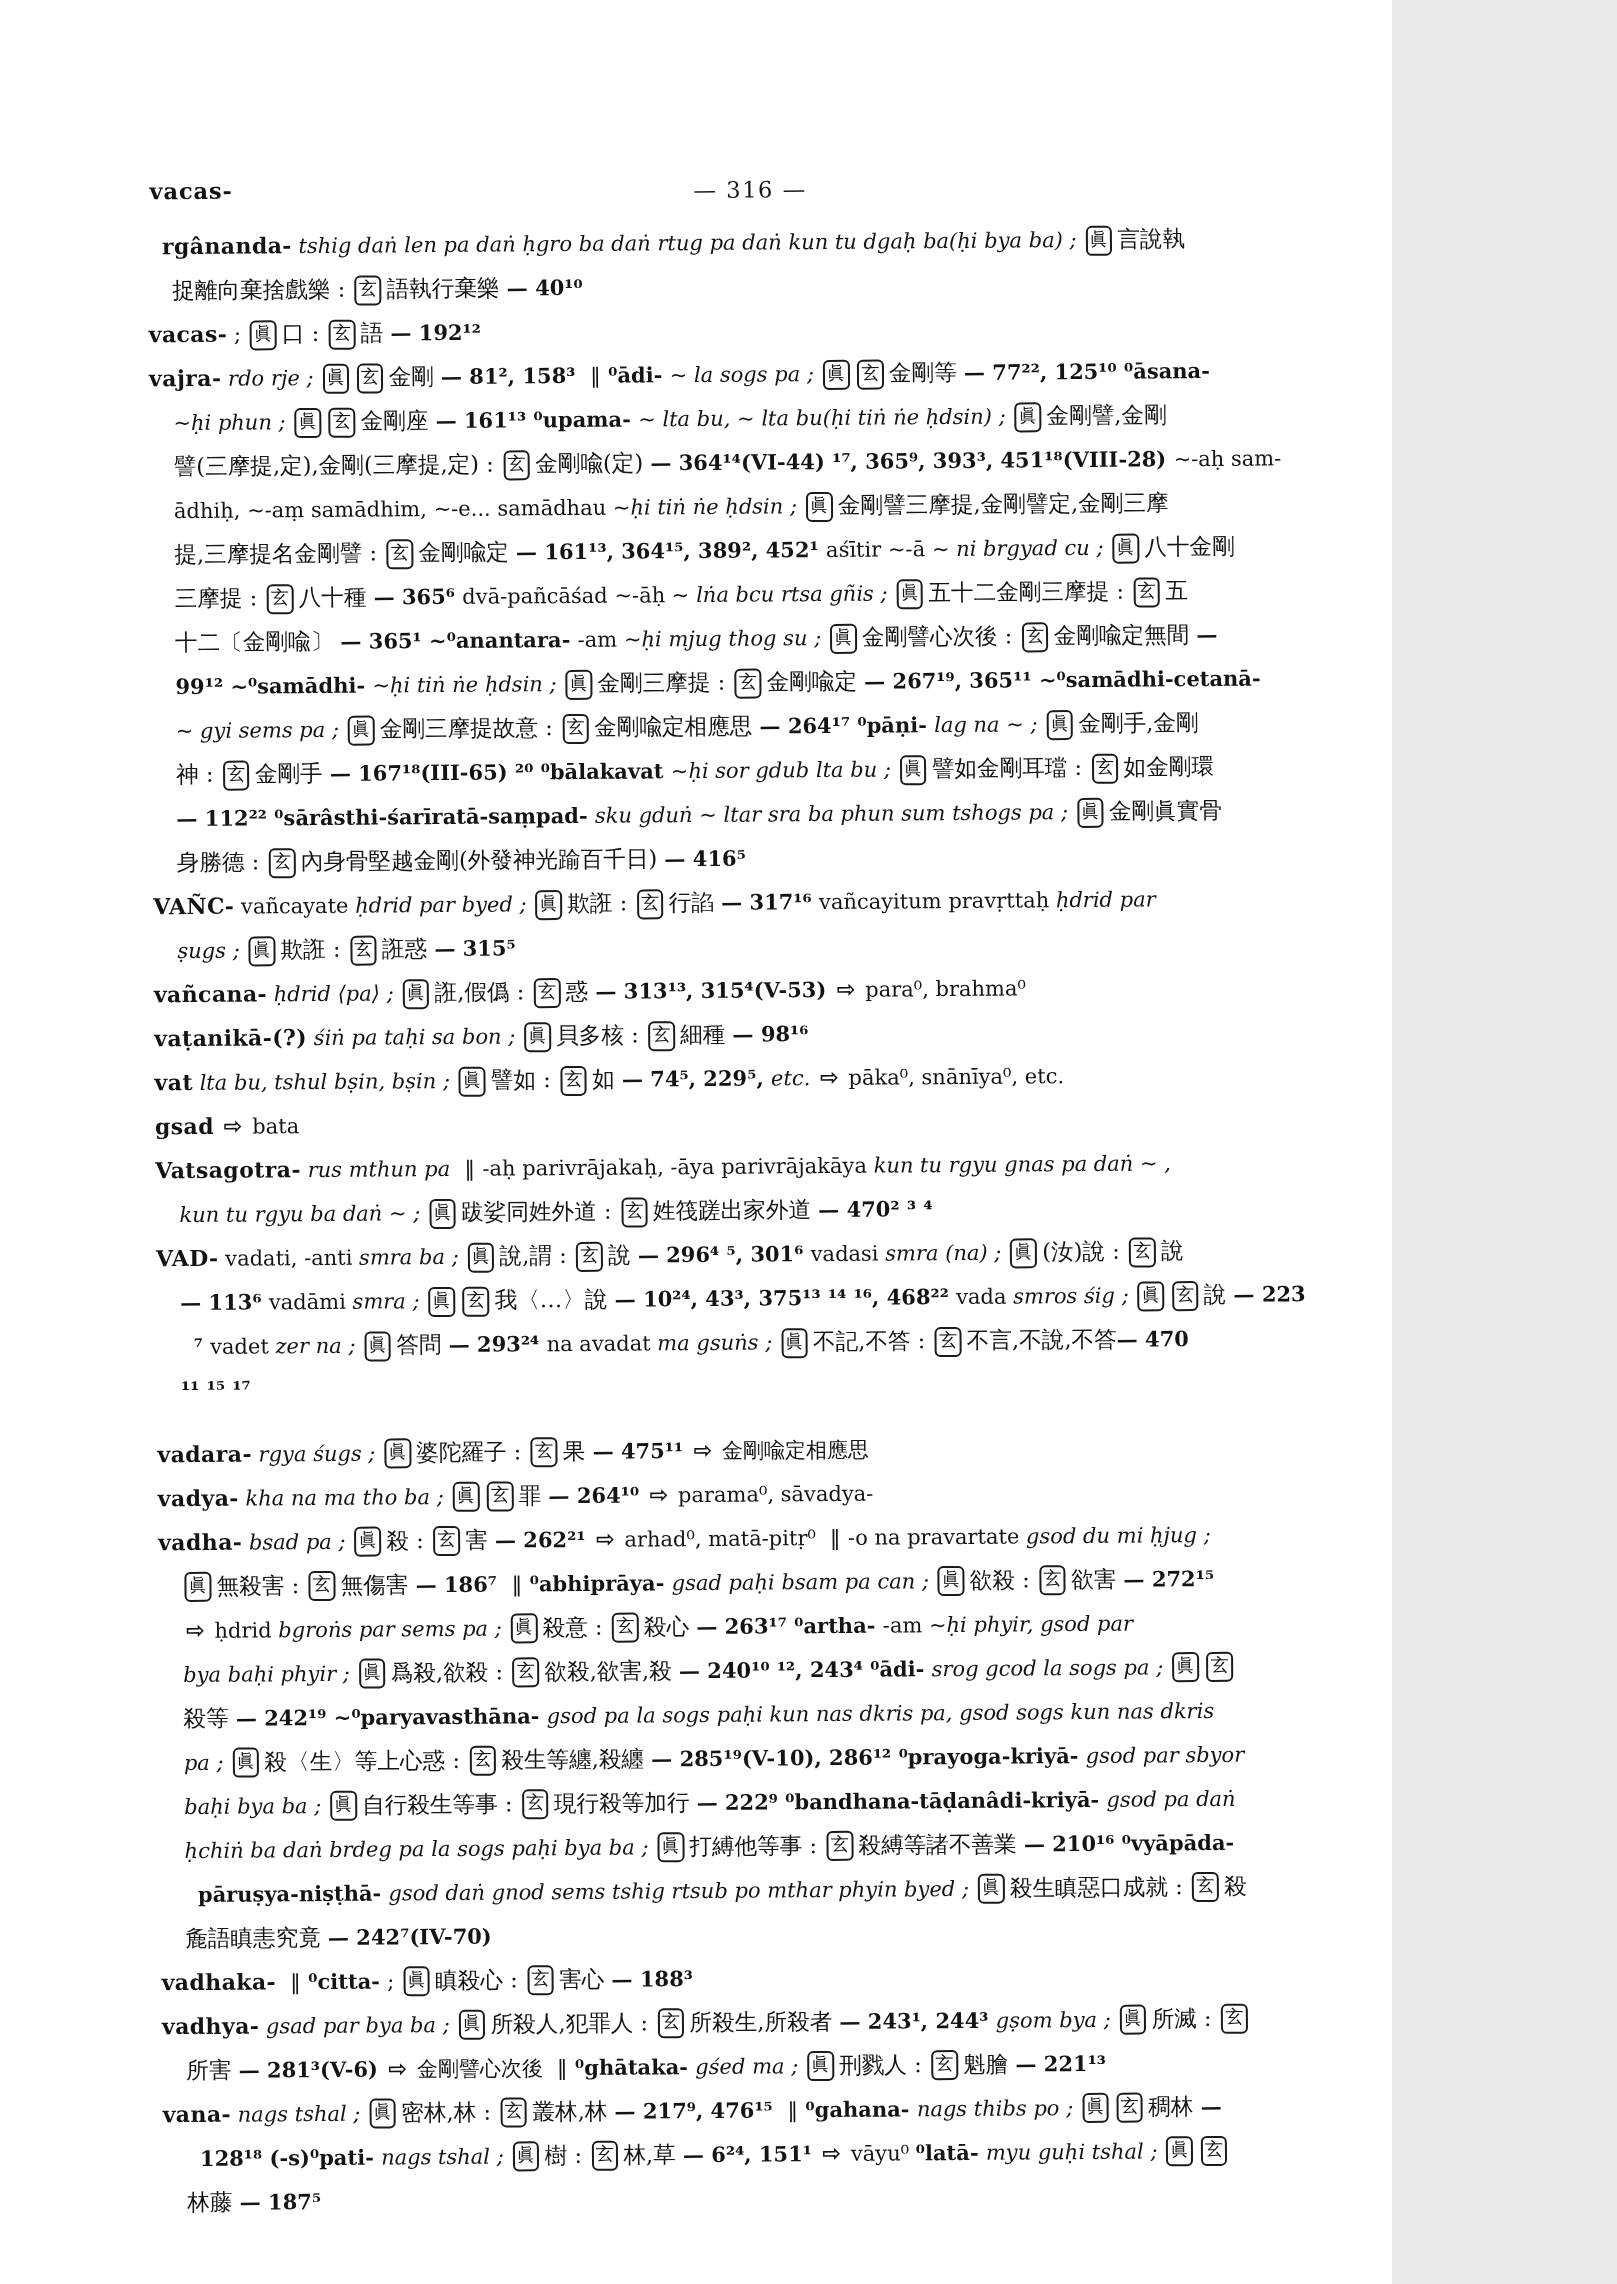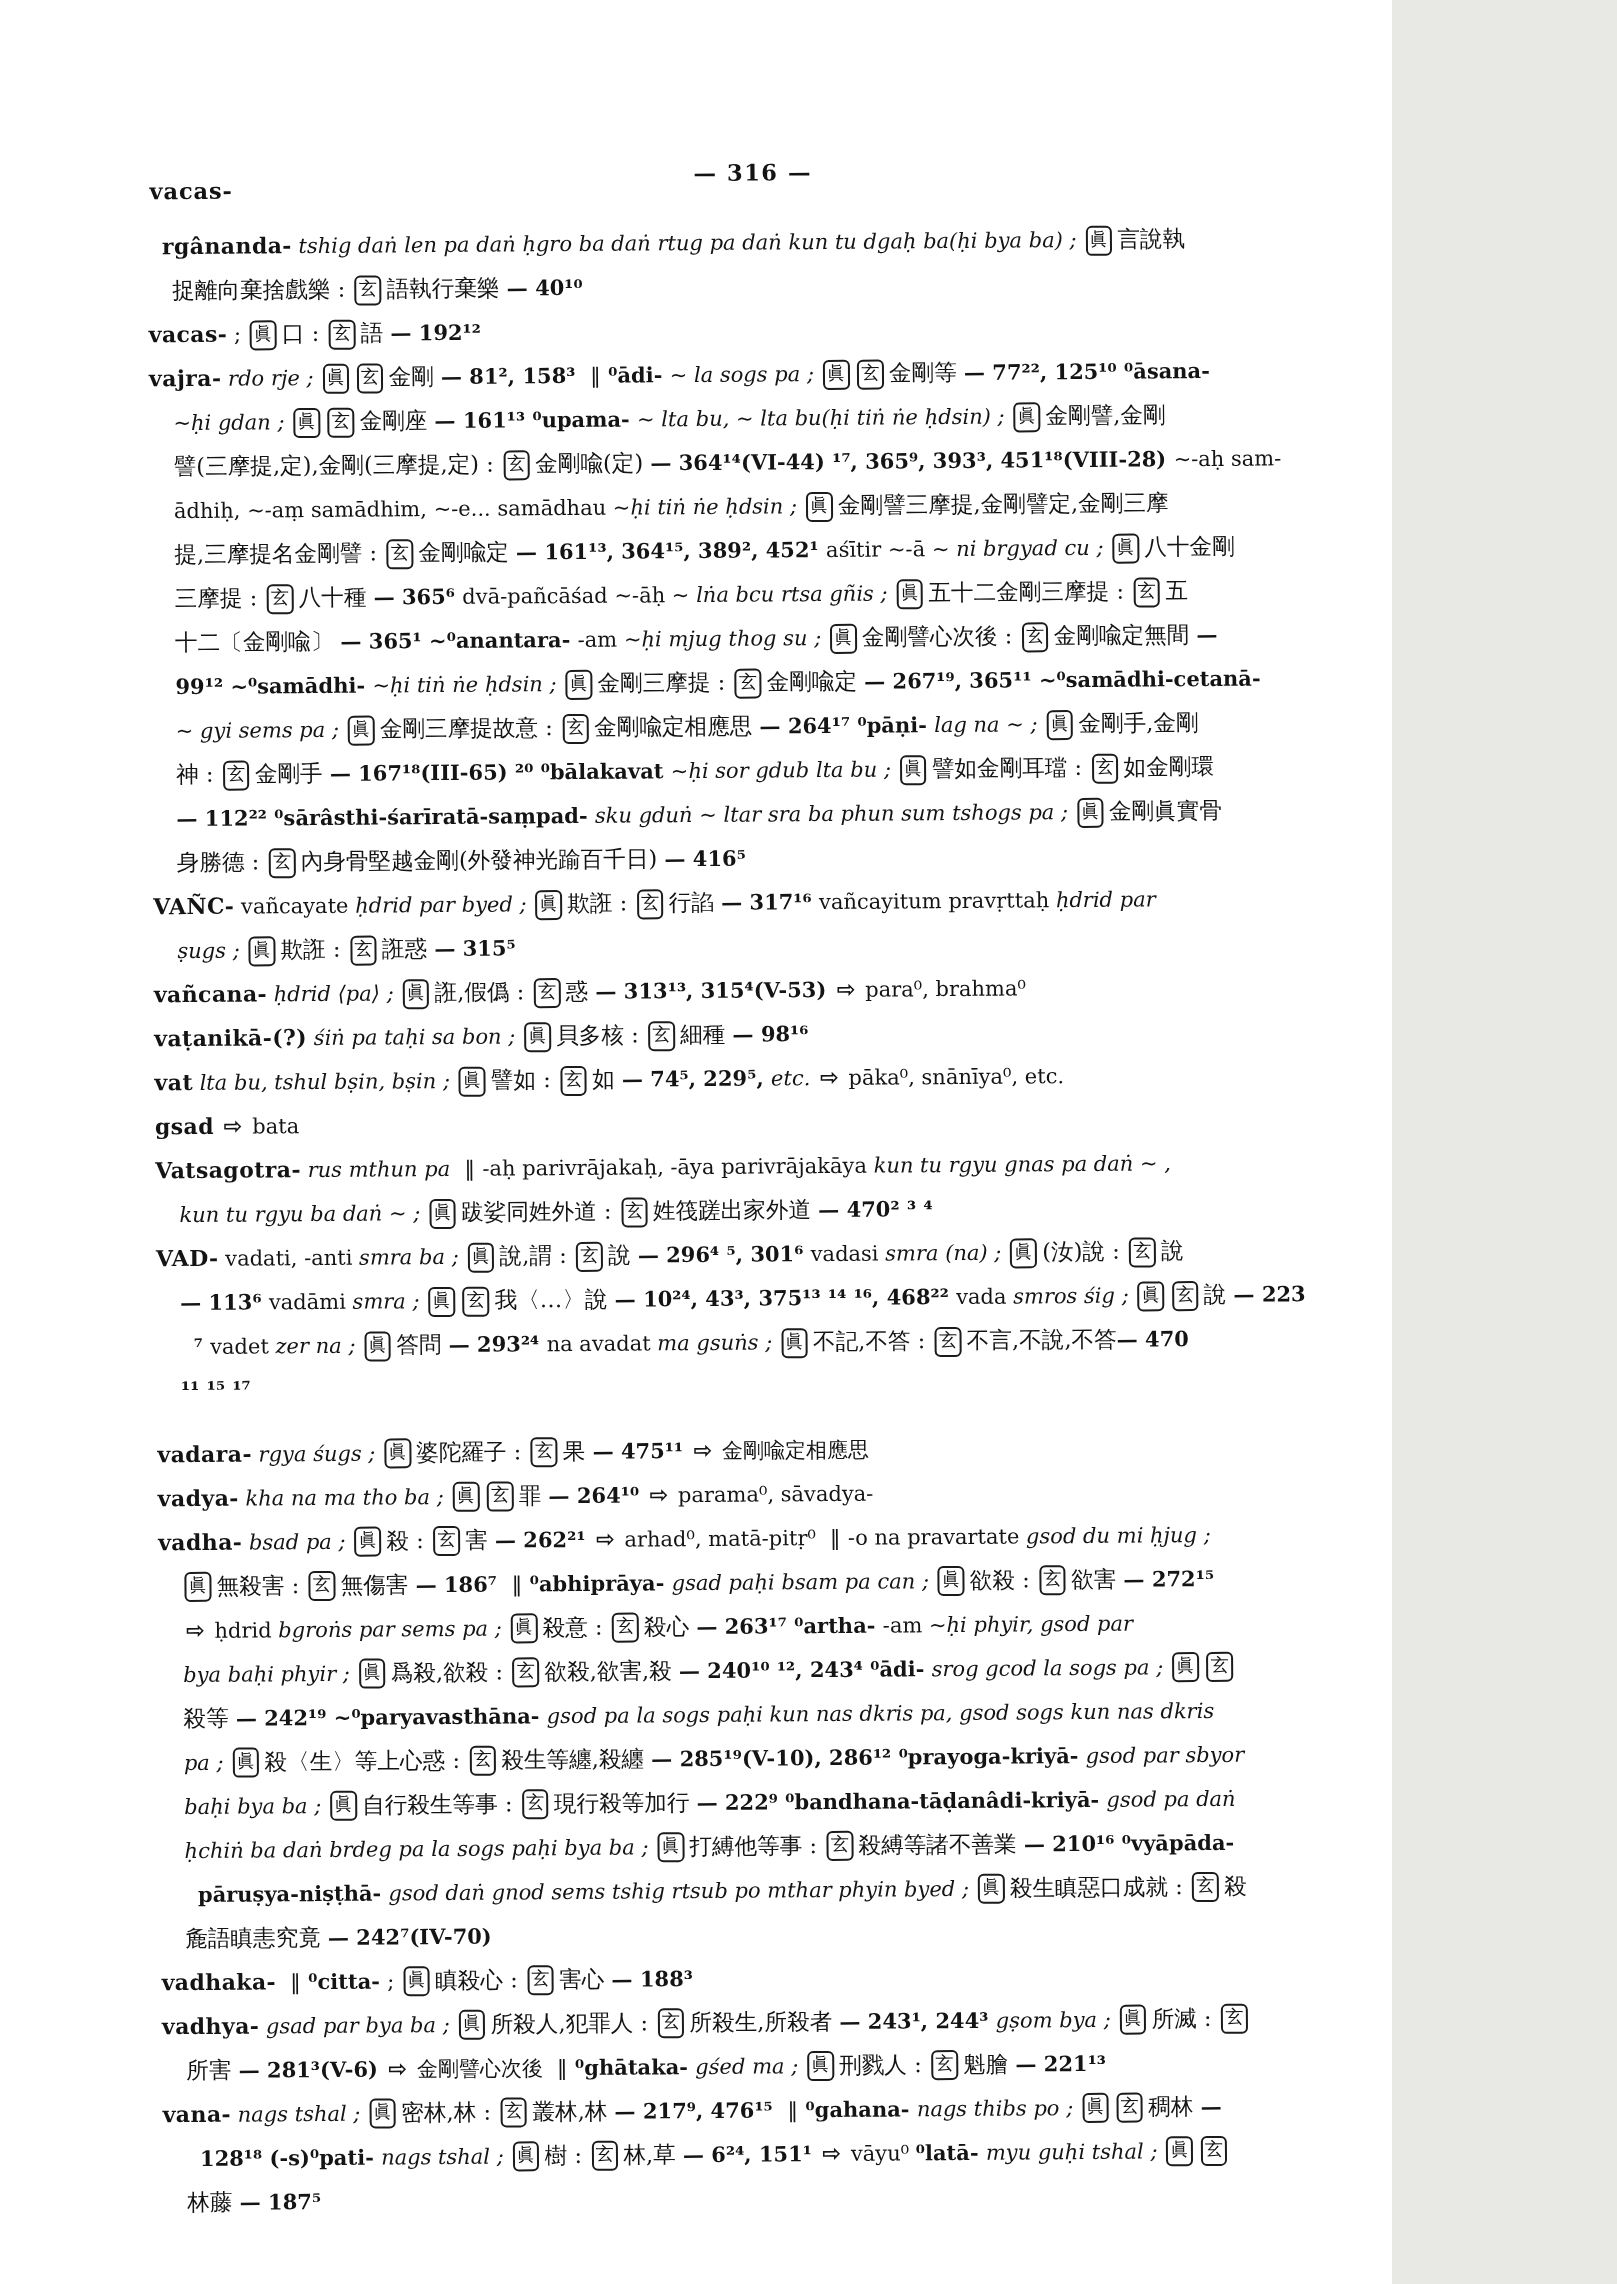--- a/index.html
+++ b/index.html
@@ -1,21 +1,21 @@
 <!DOCTYPE html>
 <html style="font-size:12px"><head>
 <meta charset="utf-8">
 <style>
   html,body{margin:0;padding:0;background:#e8e8e4;}
   .page{position:relative;width:1392px;height:2284px;background:#ffffff;overflow:hidden;
         font-family:"DejaVu Serif","Liberation Serif",serif;color:#141414;}
   .scan{position:absolute;inset:0;transform:rotate(-0.45deg);transform-origin:50% 50%;}
   .running-head{position:absolute;top:160px;left:0;width:1617px;height:32px;font-size:22.6px;}
   .guide{position:absolute;left:157px;top:13.6px;font-weight:bold;letter-spacing:0.8px;}
-  .pageno{position:absolute;left:701px;top:0;font-weight:bold;letter-spacing:1.5px;}
+  .pageno{position:absolute;left:701px;top:17px;font-weight:normal;letter-spacing:1.5px;}
   .body{position:absolute;top:220px;left:0;width:1617px;}
   .line{height:44px;line-height:44px;white-space:nowrap;}
   .h{padding-left:155px;}
   .c{padding-left:179px;}
   .s{padding-left:169px;}
   .d{padding-left:192px;}
   .g{margin-top:19.6px;}
   .hw{font-weight:bold;letter-spacing:0.4px;font-size:22px;}
   .sub{font-weight:bold;font-size:21px;}
   .tib{font-style:italic;font-size:21px;}
@@ -36,21 +36,21 @@
   <div class="scan">
     <div class="running-head">
       <span class="guide">vacas-</span>
       <span class="pageno">— 316 —</span>
     </div>
     <div class="body">
         <div class="line s"><span class="hw">rgânanda-</span><span class="tib">  tshig daṅ len pa daṅ ḥgro ba daṅ rtug pa daṅ kun tu dgaḥ ba(ḥi bya ba) ; </span><span class="box">眞</span><span class="zh">言說執</span></div>
         <div class="line c"><span class="zh">捉離向棄捨戲樂 : </span><span class="box">玄</span><span class="zh">語執行棄樂 </span><span class="ref">— 40¹⁰</span></div>
         <div class="line h"><span class="hw">vacas-</span><span class="txt"> ; </span><span class="box">眞</span><span class="zh">口 : </span><span class="box">玄</span><span class="zh">語 </span><span class="ref">— 192¹²</span></div>
         <div class="line h"><span class="hw">vajra-</span><span class="tib">  rdo rje ; </span><span class="box">眞</span><span class="box">玄</span><span class="zh">金剛 </span><span class="ref">— 81², 158³ </span><span class="par">‖</span><span class="sub">⁰ādi-  </span><span class="tib">~ la sogs pa ; </span><span class="box">眞</span><span class="box">玄</span><span class="zh">金剛等 </span><span class="ref">— 77²², 125¹⁰ </span><span class="sub">⁰āsana-</span></div>
-        <div class="line c"><span class="tib">~ḥi gdan ; </span><span class="box">眞</span><span class="box">玄</span><span class="zh">金剛座 </span><span class="ref">— 161¹³ </span><span class="sub">⁰upama-  </span><span class="tib">~ lta bu, ~ lta bu(ḥi tiṅ ṅe ḥdsin) ; </span><span class="box">眞</span><span class="zh">金剛譬,金剛</span></div>
+        <div class="line c"><span class="tib">~ḥi phun ; </span><span class="box">眞</span><span class="box">玄</span><span class="zh">金剛座 </span><span class="ref">— 161¹³ </span><span class="sub">⁰upama-  </span><span class="tib">~ lta bu, ~ lta bu(ḥi tiṅ ṅe ḥdsin) ; </span><span class="box">眞</span><span class="zh">金剛譬,金剛</span></div>
         <div class="line c"><span class="zh">譬(三摩提,定),金剛(三摩提,定) : </span><span class="box">玄</span><span class="zh">金剛喩(定) </span><span class="ref">— 364¹⁴(VI-44) ¹⁷, 365⁹, 393³, 451¹⁸(VIII-28) </span><span class="skt">~-aḥ sam-</span></div>
         <div class="line c"><span class="skt">ādhiḥ, ~-aṃ samādhim, ~-e... samādhau  </span><span class="tib">~ḥi tiṅ ṅe ḥdsin ; </span><span class="box">眞</span><span class="zh">金剛譬三摩提,金剛譬定,金剛三摩</span></div>
         <div class="line c"><span class="zh">提,三摩提名金剛譬 : </span><span class="box">玄</span><span class="zh">金剛喩定 </span><span class="ref">— 161¹³, 364¹⁵, 389², 452¹ </span><span class="skt">aśītir ~-ā  </span><span class="tib">~ ni brgyad cu ; </span><span class="box">眞</span><span class="zh">八十金剛</span></div>
         <div class="line c"><span class="zh">三摩提 : </span><span class="box">玄</span><span class="zh">八十種 </span><span class="ref">— 365⁶ </span><span class="skt">dvā-pañcāśad ~-āḥ  </span><span class="tib">~ lṅa bcu rtsa gñis ; </span><span class="box">眞</span><span class="zh">五十二金剛三摩提 : </span><span class="box">玄</span><span class="zh">五</span></div>
         <div class="line c"><span class="zh">十二〔金剛喩〕 </span><span class="ref">— 365¹ </span><span class="sub">~⁰anantara-  </span><span class="skt">-am  </span><span class="tib">~ḥi mjug thog su ; </span><span class="box">眞</span><span class="zh">金剛譬心次後 : </span><span class="box">玄</span><span class="zh">金剛喩定無間 </span><span class="ref">—</span></div>
         <div class="line c"><span class="ref">99¹² </span><span class="sub">~⁰samādhi-  </span><span class="tib">~ḥi tiṅ ṅe ḥdsin ; </span><span class="box">眞</span><span class="zh">金剛三摩提 : </span><span class="box">玄</span><span class="zh">金剛喩定 </span><span class="ref">— 267¹⁹, 365¹¹ </span><span class="sub">~⁰samādhi-cetanā-</span></div>
         <div class="line c"><span class="tib">~ gyi sems pa ; </span><span class="box">眞</span><span class="zh">金剛三摩提故意 : </span><span class="box">玄</span><span class="zh">金剛喩定相應思 </span><span class="ref">— 264¹⁷ </span><span class="sub">⁰pāṇi-  </span><span class="tib">lag na ~ ; </span><span class="box">眞</span><span class="zh">金剛手,金剛</span></div>
         <div class="line c"><span class="zh">神 : </span><span class="box">玄</span><span class="zh">金剛手 </span><span class="ref">— 167¹⁸(III-65) ²⁰ </span><span class="sub">⁰bālakavat  </span><span class="tib">~ḥi sor gdub lta bu ; </span><span class="box">眞</span><span class="zh">譬如金剛耳璫 : </span><span class="box">玄</span><span class="zh">如金剛環</span></div>
         <div class="line c"><span class="ref">— 112²² </span><span class="sub">⁰sārâsthi-śarīratā-saṃpad-  </span><span class="tib">sku gduṅ ~ ltar sra ba phun sum tshogs pa ; </span><span class="box">眞</span><span class="zh">金剛眞實骨</span></div>
         <div class="line c"><span class="zh">身勝德 : </span><span class="box">玄</span><span class="zh">內身骨堅越金剛(外發神光踰百千日) </span><span class="ref">— 416⁵</span></div>

